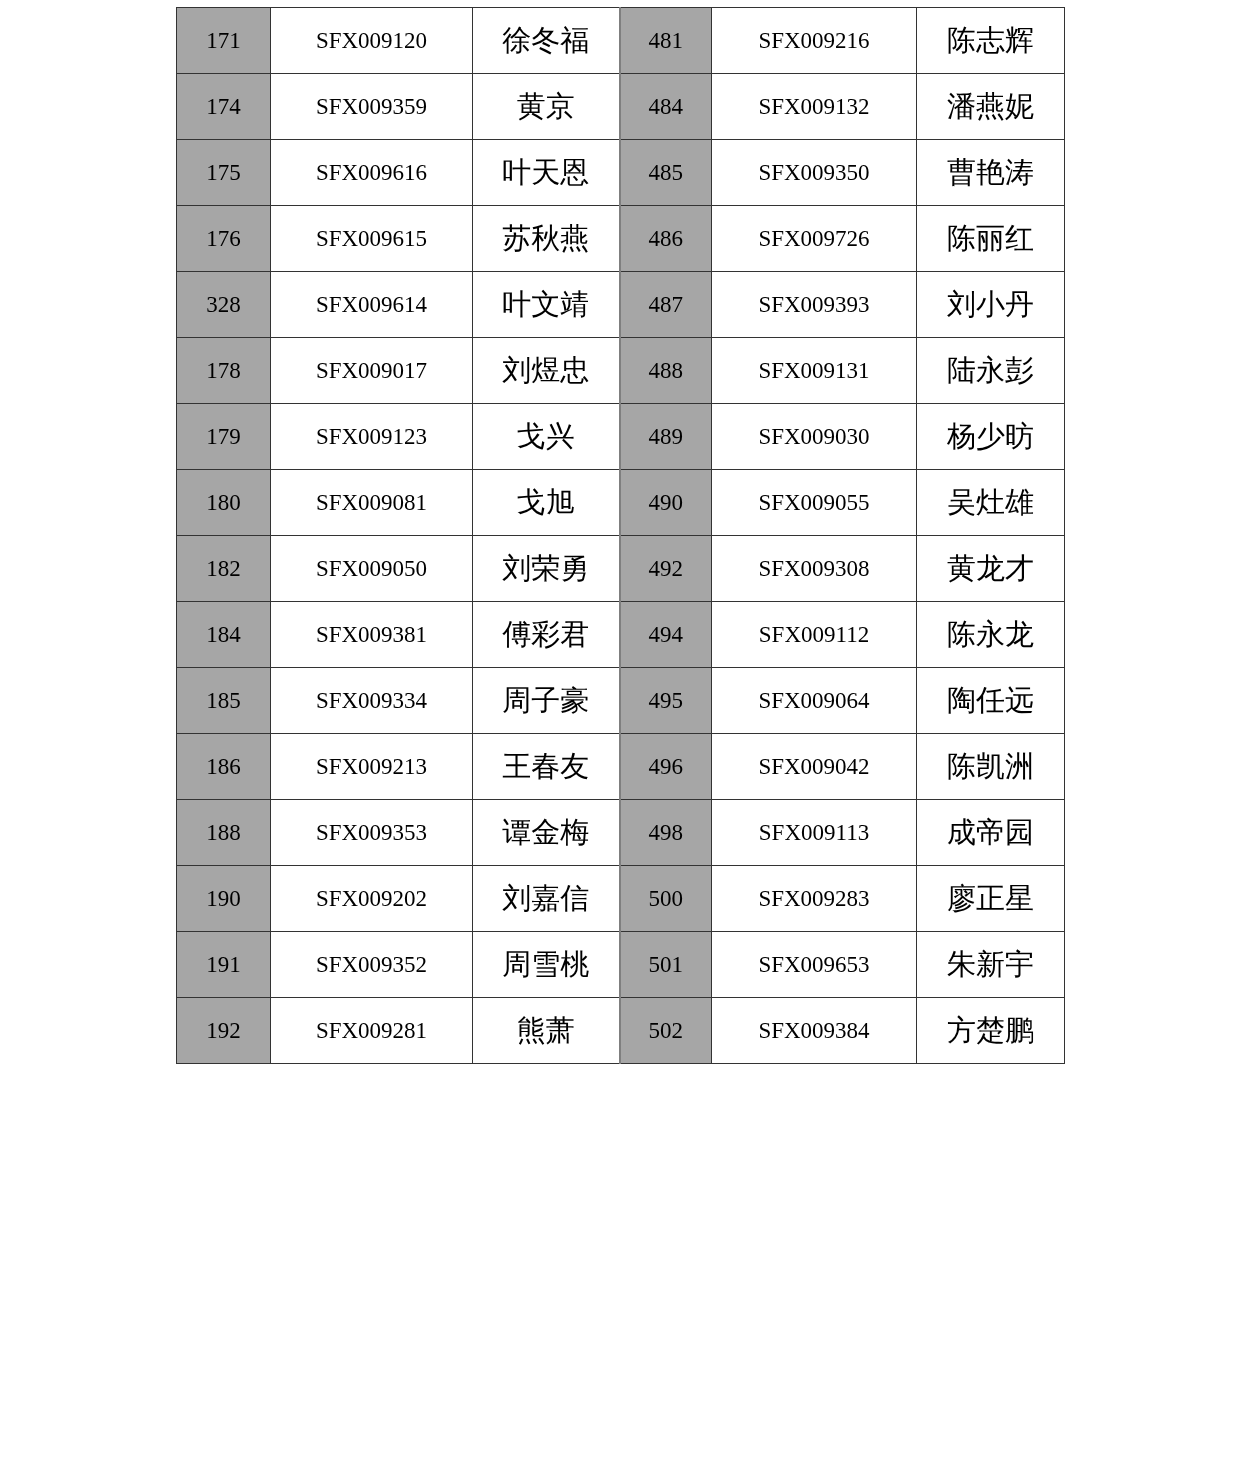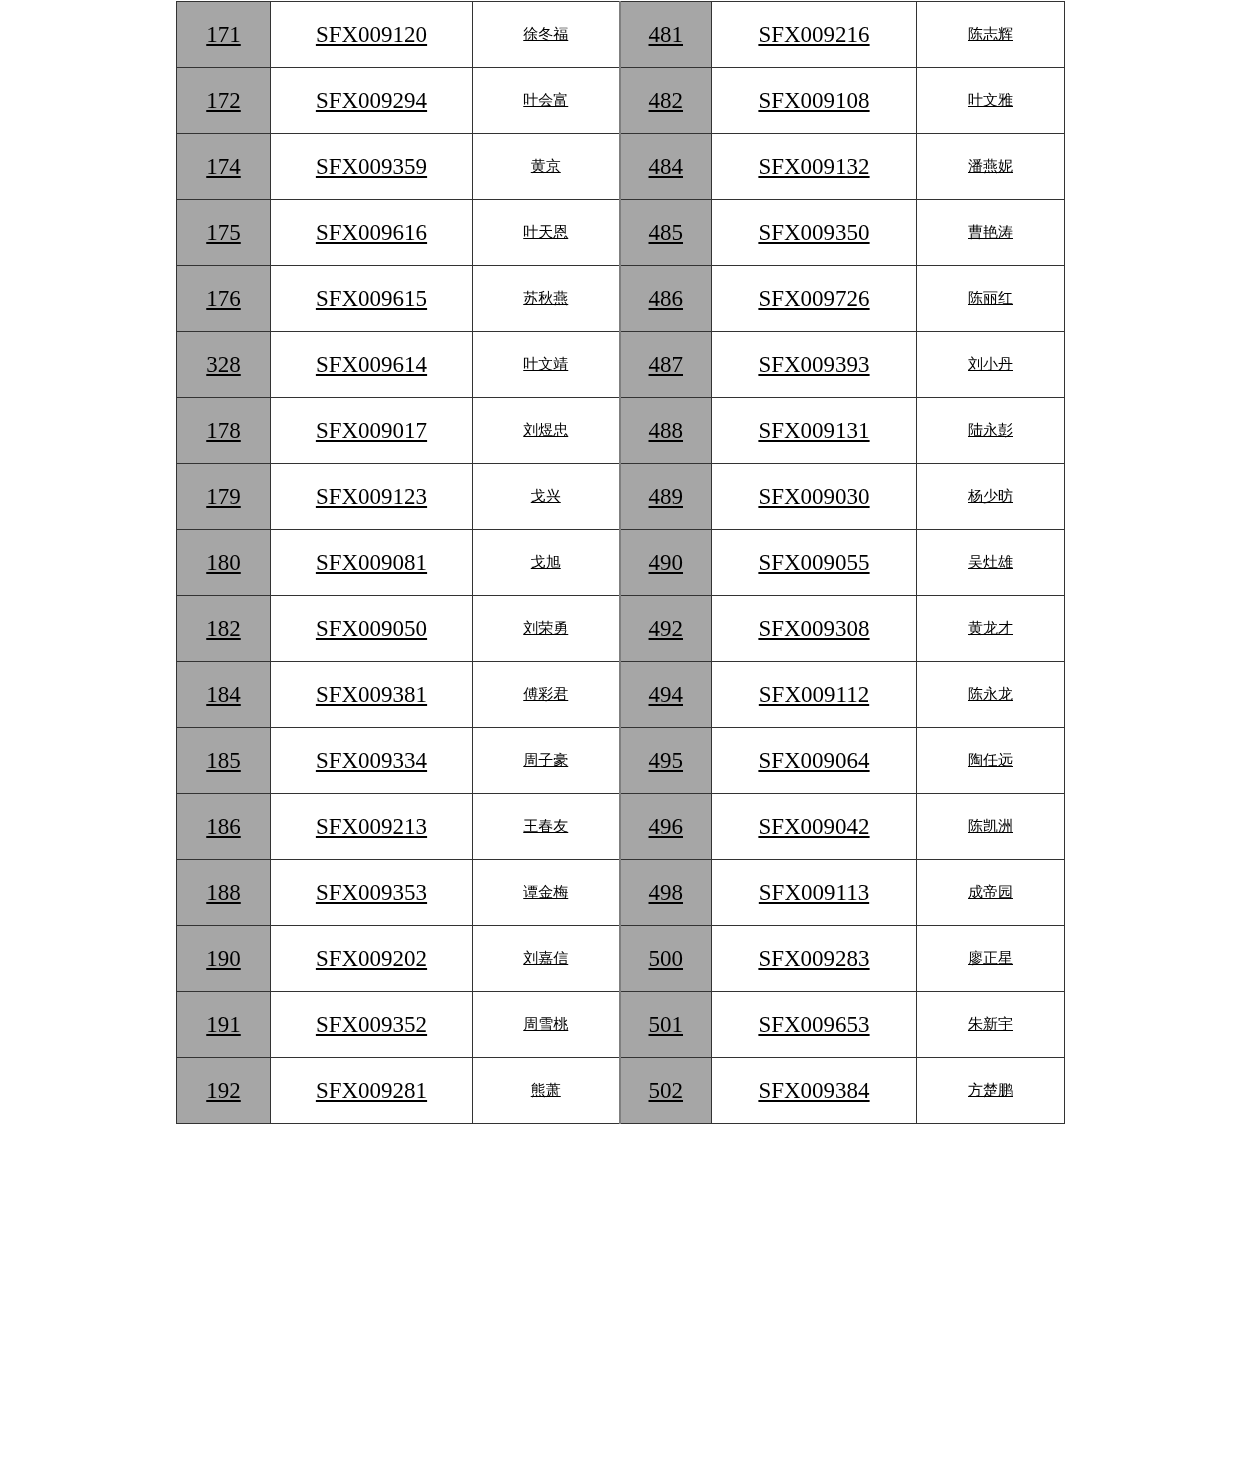--- a/index.html
+++ b/index.html
@@ -11,41 +11,40 @@
       width: 1240px;
       height: 1465px;
       position: relative;
       overflow: hidden;
       font-family: "Liberation Serif", "DejaVu Serif", serif;
       color: #000;
     }
     .sheet {
       position: absolute;
       left: 176px;
-      top: 1px;
+      top: 7px;
       width: 888px;
       border-collapse: collapse;
       table-layout: fixed;
-      text-decoration: underline;
     }
     .sheet td {
       height: 65px;
       border: 1px solid #333333;
       text-align: center;
       vertical-align: middle;
       font-size: 23px;
       padding: 0;
       white-space: nowrap;
     }
     .sheet td.no {
       background: #a6a6a6;
     }
     .sheet td.name {
       font-family: "DejaVu Sans", "Liberation Sans", sans-serif;
-      font-size: 15px;
+      font-size: 29px;
     }
     .sheet td.sep {
       border-right: 2px solid #7f7f7f;
     }
     col.c1 { width: 94px; }
     col.c2 { width: 202px; }
     col.c3 { width: 147px; }
     col.c4 { width: 92px; }
     col.c5 { width: 205px; }
     col.c6 { width: 148px; }
@@ -63,28 +62,20 @@
       <col class="c6">
   </colgroup>
   <tbody id="roster-body">
       <tr>
         <td class="no">171</td>
         <td class="id">SFX009120</td>
         <td class="name sep">徐冬福</td>
         <td class="no">481</td>
         <td class="id">SFX009216</td>
         <td class="name">陈志辉</td>
-      </tr>
-      <tr>
-        <td class="no">172</td>
-        <td class="id">SFX009294</td>
-        <td class="name sep">叶会富</td>
-        <td class="no">482</td>
-        <td class="id">SFX009108</td>
-        <td class="name">叶文雅</td>
       </tr>
       <tr>
         <td class="no">174</td>
         <td class="id">SFX009359</td>
         <td class="name sep">黄京</td>
         <td class="no">484</td>
         <td class="id">SFX009132</td>
         <td class="name">潘燕妮</td>
       </tr>
       <tr>

